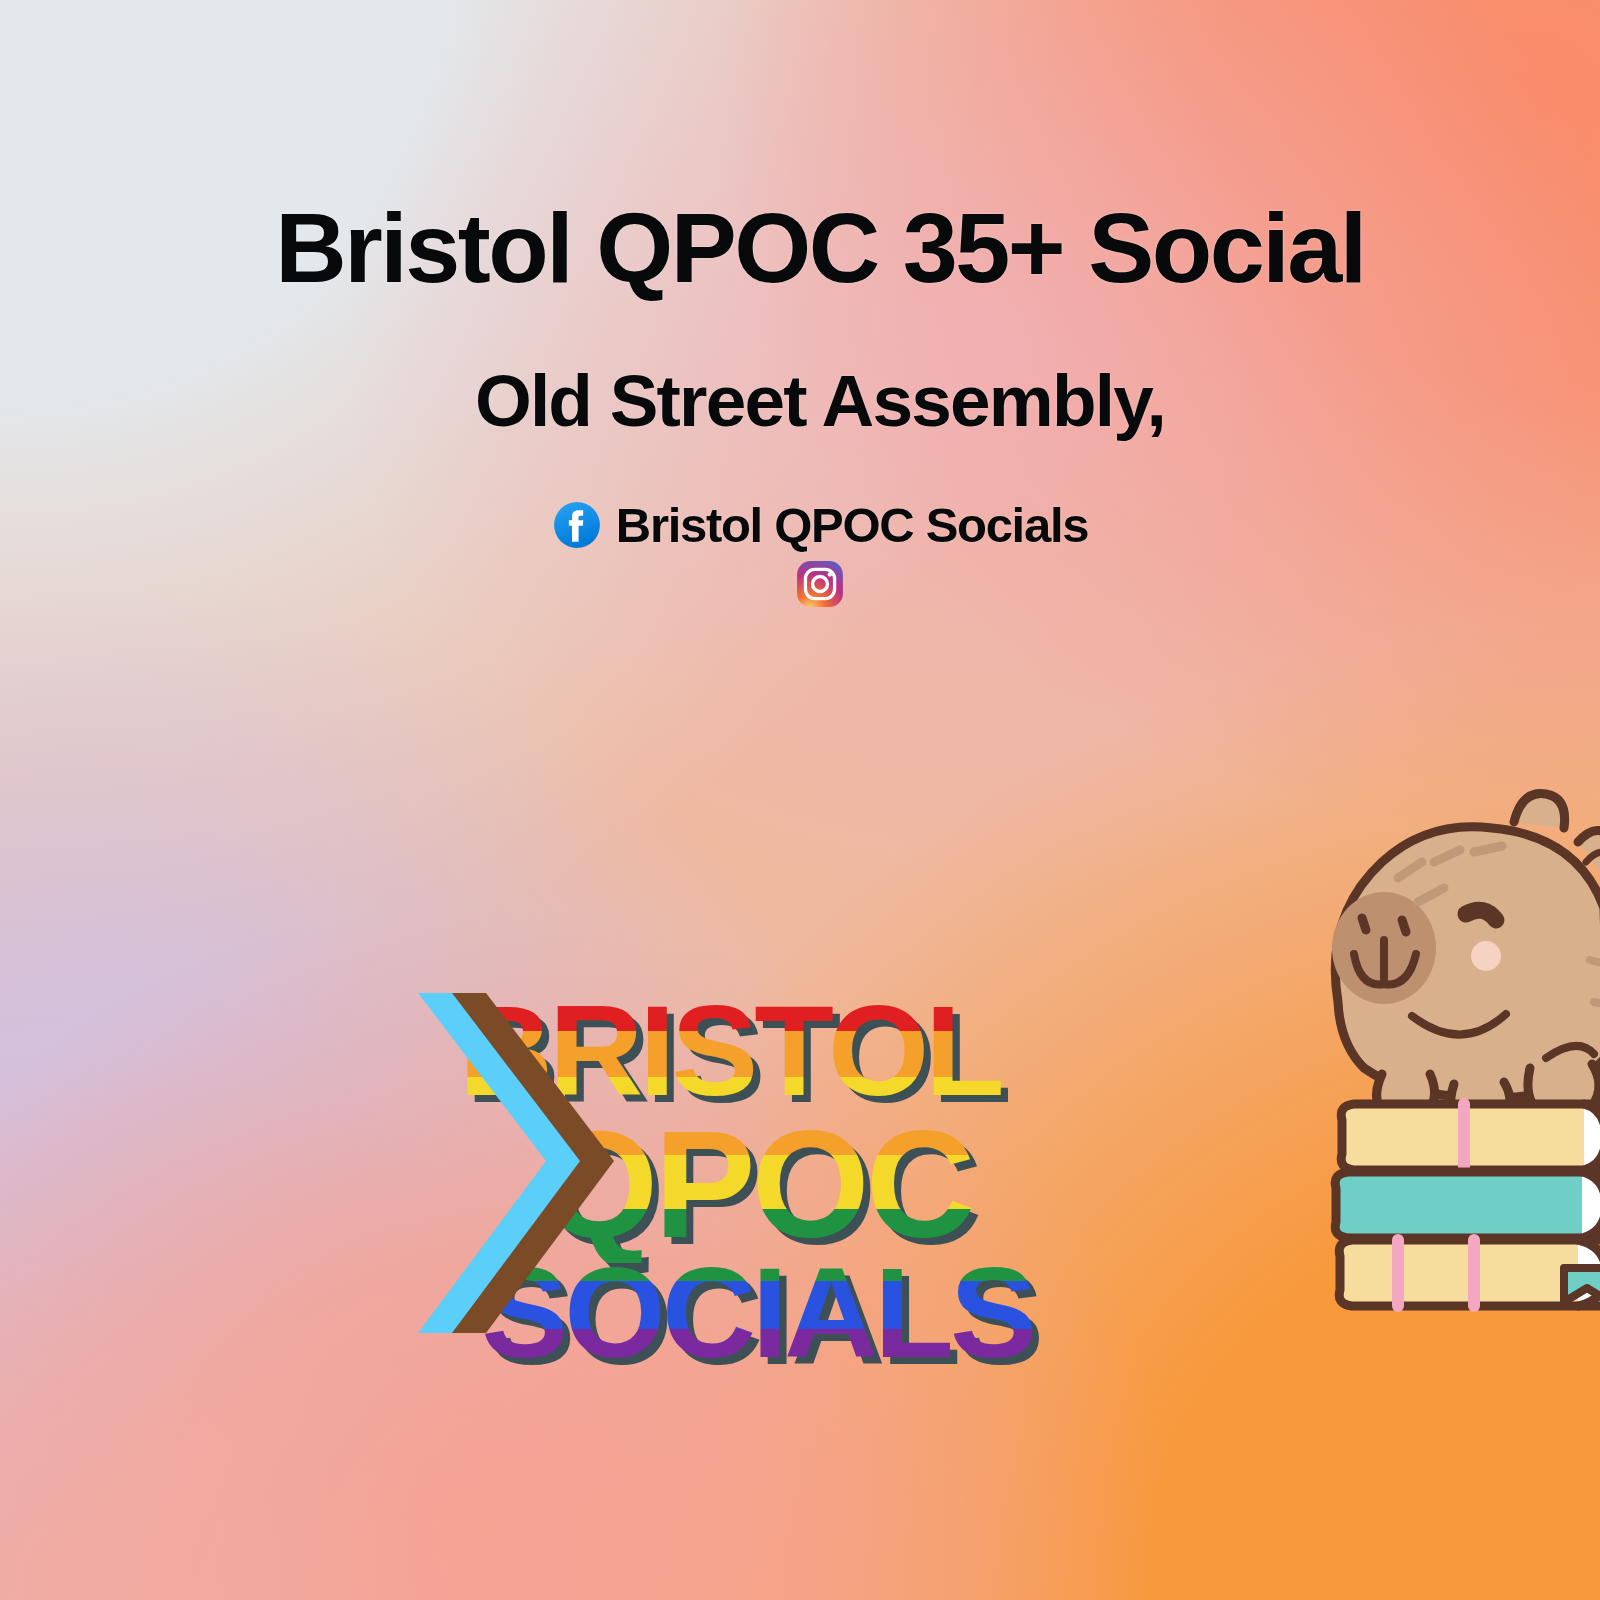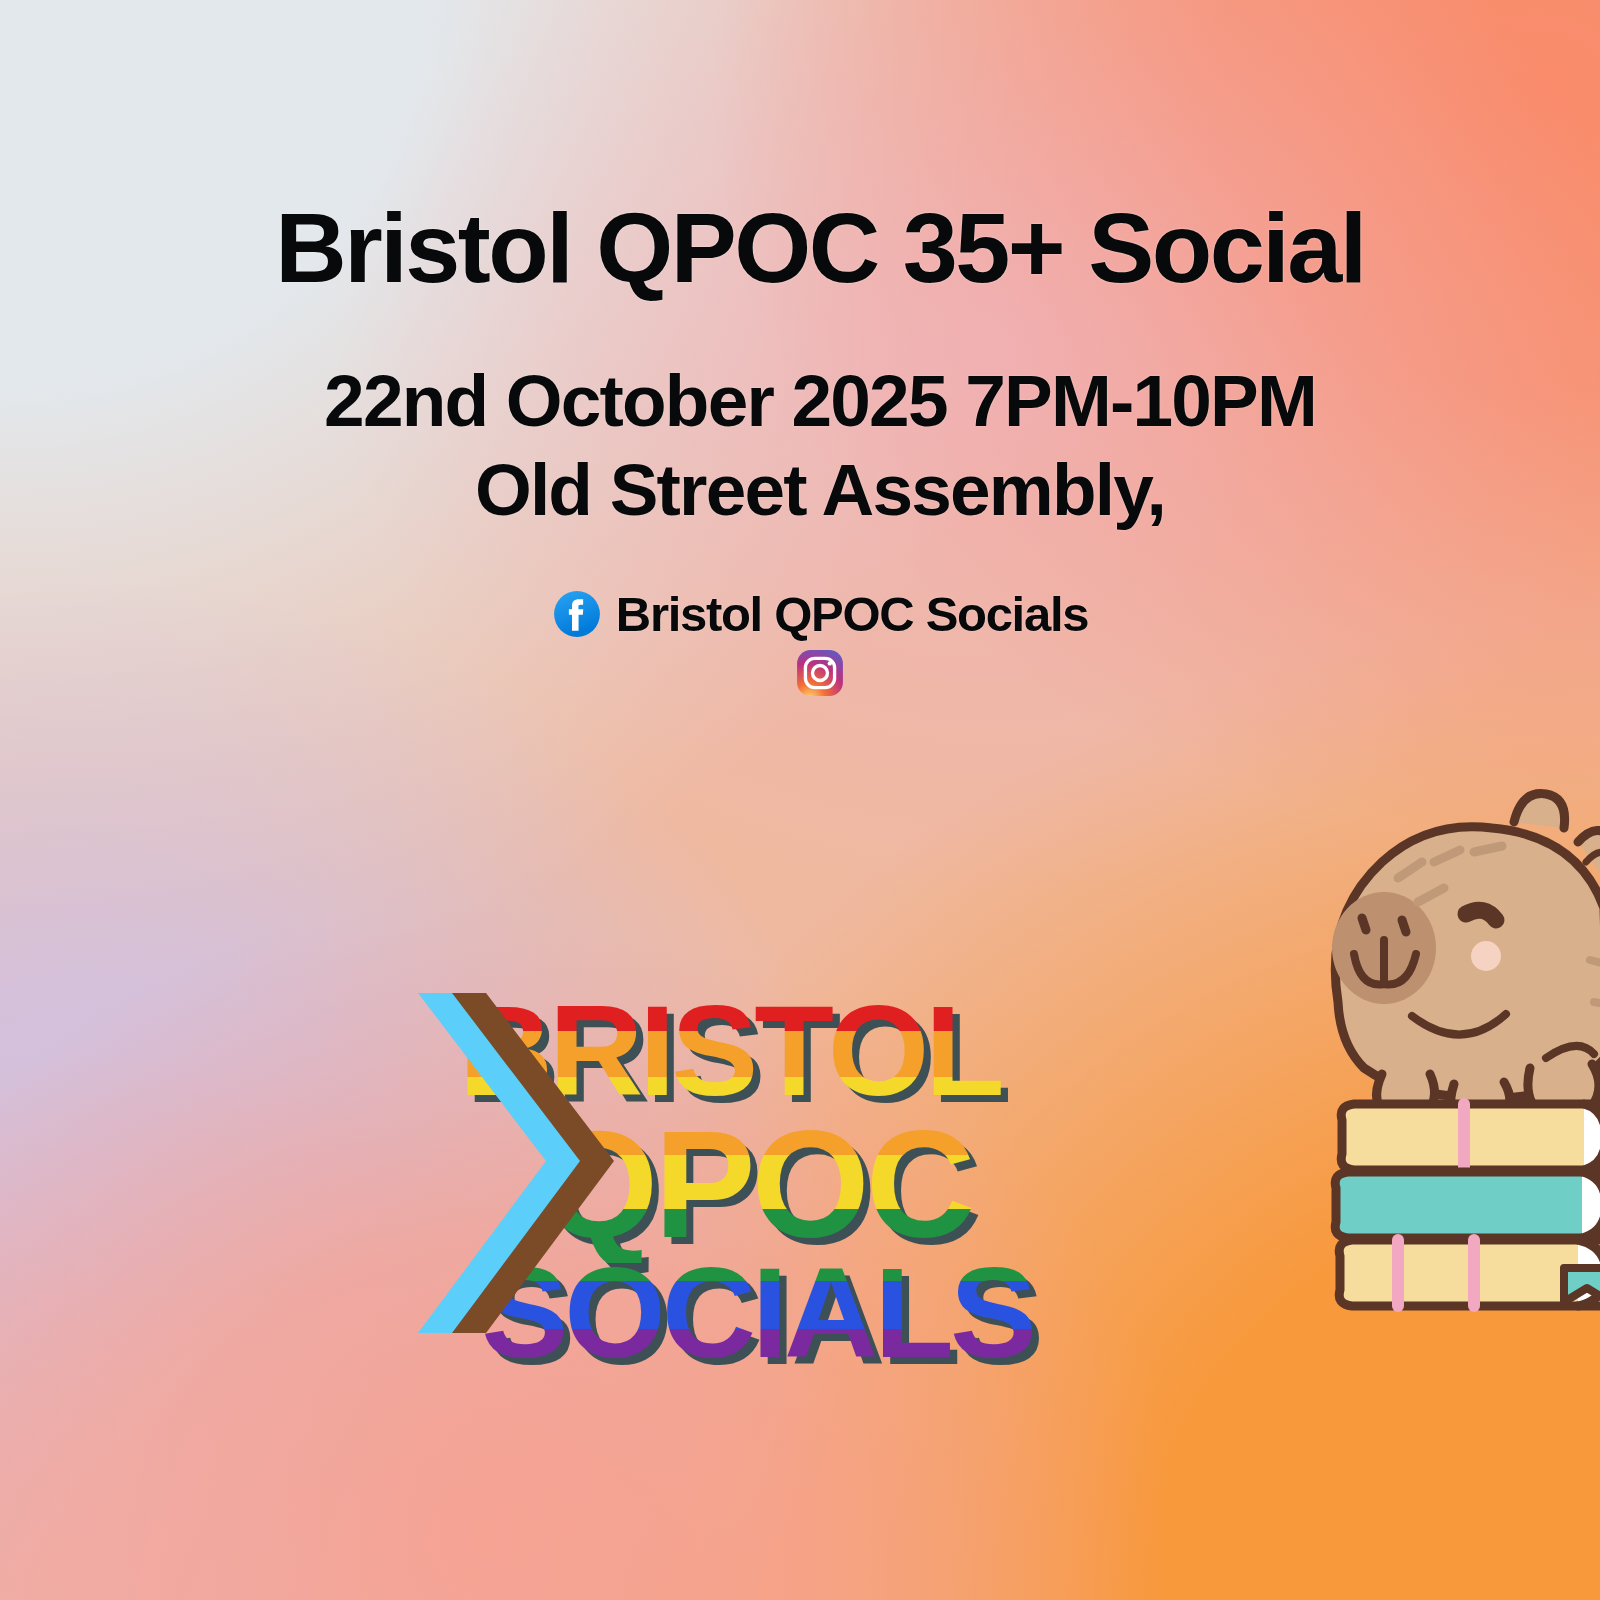--- a/index.html
+++ b/index.html
@@ -98,21 +98,20 @@
   <div class="mesh m4"></div>
   <div class="mesh m5"></div>
   <div class="mesh m6"></div>
   <div class="mesh m7"></div>
 
   <div class="textwrap">
 
     <div class="title">Bristol QPOC 35+ Social</div>
 
     <div class="details">
-      <span class="line">22nd October 2025 7PM-10PM</span>
       <span class="line">Old Street Assembly,</span>
     </div>
 
     <div class="socials">
 
       <div class="social-row">
         <svg class="si" viewBox="0 0 48 48">
           <defs>
             <linearGradient id="fbg" x1="0" y1="0" x2="0.35" y2="1">
               <stop offset="0" stop-color="#2aa4f4"></stop>

